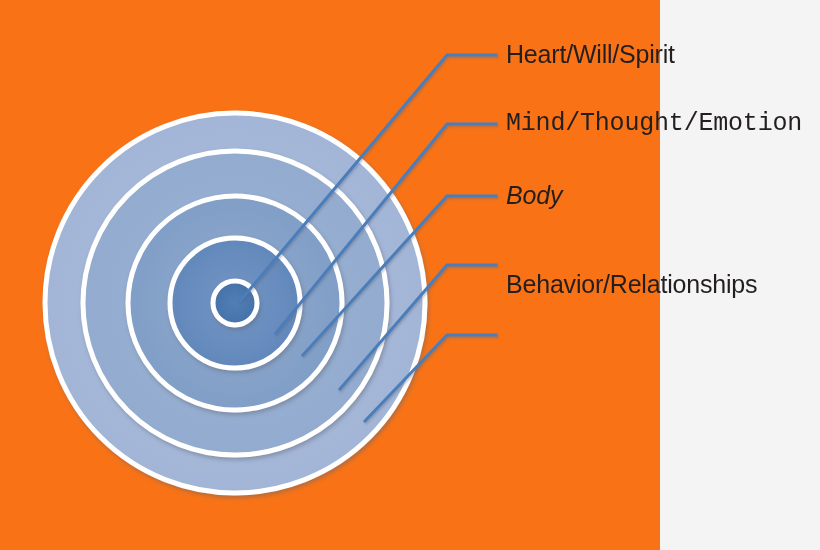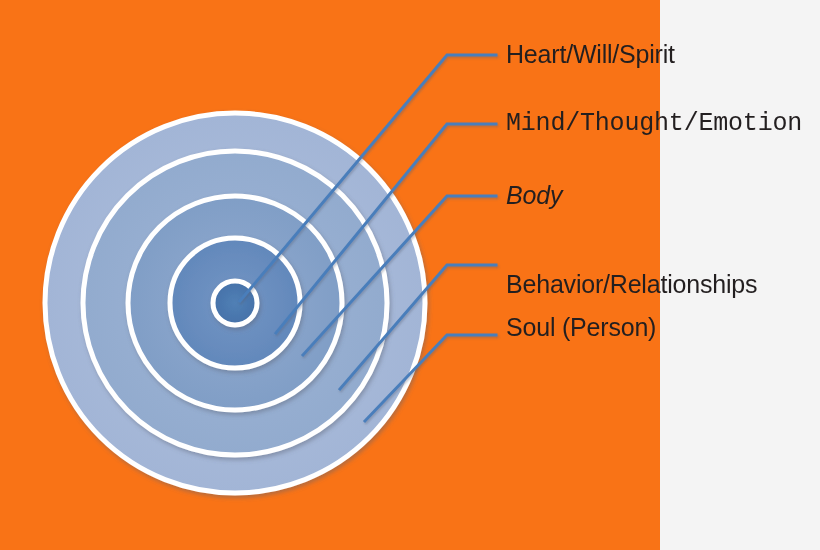--- a/index.html
+++ b/index.html
@@ -87,15 +87,14 @@
       <polyline id="leader-body" fill="none" stroke="#4a7ebb" stroke-width="3" stroke-linecap="square" stroke-linejoin="miter" filter="url(#line-shadow)" points="303,355 447,196 496,196"></polyline>
       <polyline id="leader-behavior" fill="none" stroke="#4a7ebb" stroke-width="3" stroke-linecap="square" stroke-linejoin="miter" filter="url(#line-shadow)" points="340,389 447,265 496,265"></polyline>
       <polyline id="leader-soul" fill="none" stroke="#4a7ebb" stroke-width="3" stroke-linecap="square" stroke-linejoin="miter" filter="url(#line-shadow)" points="365,421 447,335 496,335"></polyline>
     </g>
   </svg>
 
   <div class="label-text" id="label-heart" style="left: 506px; top: 42px; color: rgb(35, 31, 32);">Heart/Will/Spirit</div>
   <div class="label-text" id="label-mind" style="left: 506px; top: 111px; color: rgb(35, 31, 32); font-family: Liberation Mono, monospace;">Mind/Thought/Emotion</div>
   <div class="label-text" id="label-body" style="left: 506px; top: 183px; color: rgb(35, 31, 32); font-style: italic;">Body</div>
   <div class="label-text" id="label-behavior" style="left: 506px; top: 252px; color: rgb(35, 31, 32); margin-top: 20px;">Behavior/Relationships</div>
-  <div class="label-text" id="label-soul" style="left: 506px; top: 315px; color: rgb(35, 31, 32);">Soul (Person)</div>
 
 </div>
 
 </body></html>

